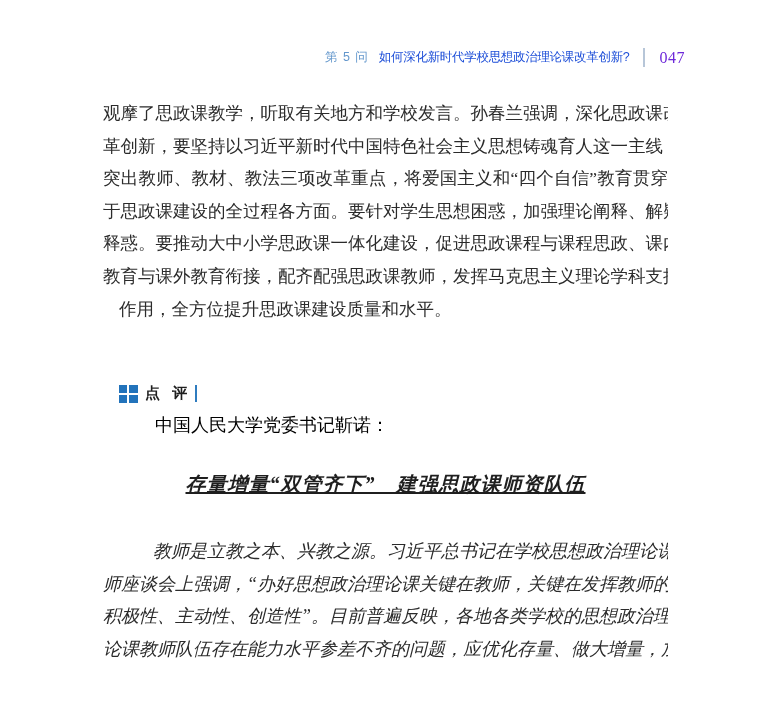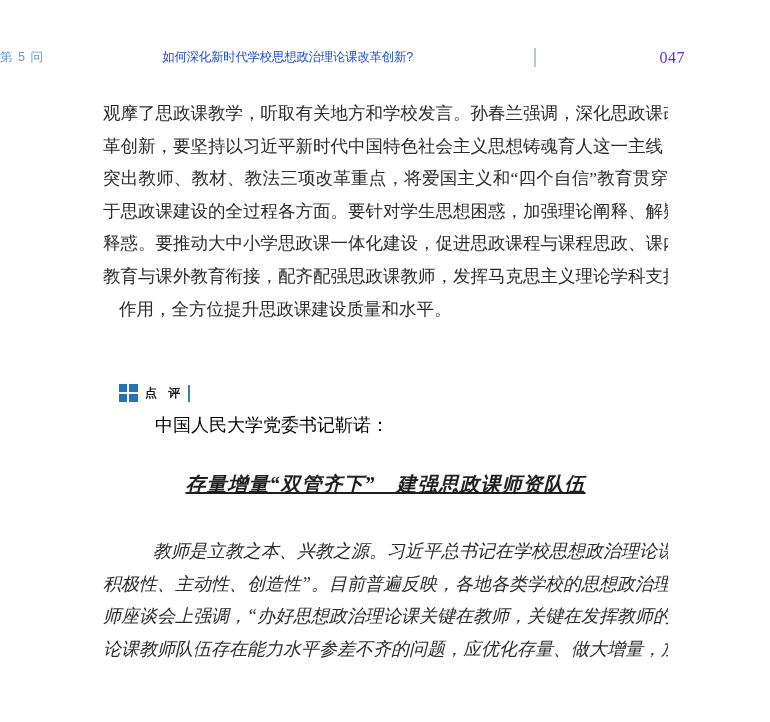--- a/index.html
+++ b/index.html
@@ -20,21 +20,21 @@
   
   .running-header {
     position: absolute;
     top: 48px;
     left: 0;
     width: 770px;
     box-sizing: border-box;
     padding-right: 85px;
     display: flex;
     align-items: center;
-    justify-content: space-between;
+    justify-content: flex-end;
     font-family: "Liberation Sans", sans-serif;
   }
   .chapter-label {
     color: #6397cc;
     font-size: 12.5px;
     letter-spacing: 1px;
     white-space: nowrap;
   }
   .chapter-title {
     color: #1d4ed8;
@@ -94,21 +94,21 @@
     gap: 2px;
     margin-right: 7px;
   }
   .grid-icon span {
     background: #2273bb;
     display: block;
   }
   .review-heading-label {
     font-family: "Liberation Sans", sans-serif;
     font-weight: bold;
-    font-size: 12px;
+    font-size: 15px;
     letter-spacing: 4px;
     color: #1f1f1f;
   }
   .review-heading-bar {
     width: 2px;
     height: 17px;
     background: #2f7cbf;
     margin-left: 4px;
   }
 
@@ -185,18 +185,18 @@
     <span class="review-heading-label">点 评</span>
     <span class="review-heading-bar"></span>
   </div>
 
   <div class="reviewer-line">中国人民大学党委书记靳诺：</div>
 
   <div class="commentary-title">存量增量“双管齐下”　建强思政课师资队伍</div>
 
   <div class="commentary-paragraph">
     <div class="jline indent-first">教师是立教之本、兴教之源。习近平总书记在学校思想政治理论课教</div>
+    <div class="jline">师座谈会上强调，“办好思想政治理论课关键在教师，关键在发挥教师的</div>
     <div class="jline">积极性、主动性、创造性”。目前普遍反映，各地各类学校的思想政治理</div>
-    <div class="jline">师座谈会上强调，“办好思想政治理论课关键在教师，关键在发挥教师的</div>
     <div class="jline">论课教师队伍存在能力水平参差不齐的问题，应优化存量、做大增量，加</div>
   </div>
 
 </div>
 
 </body></html>

